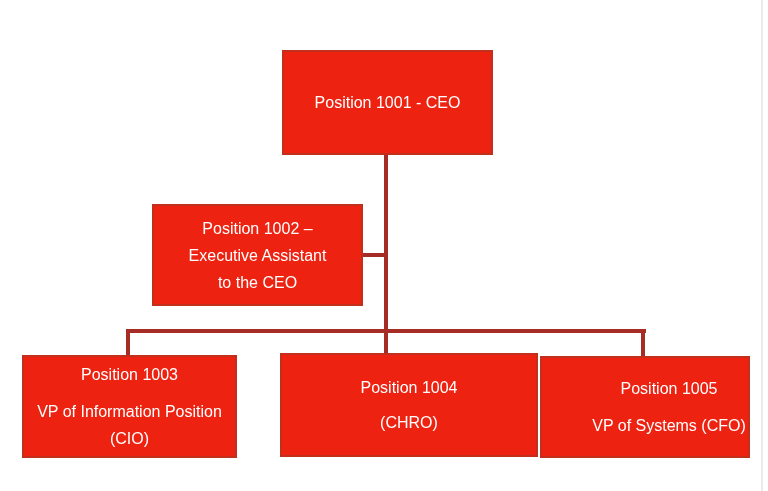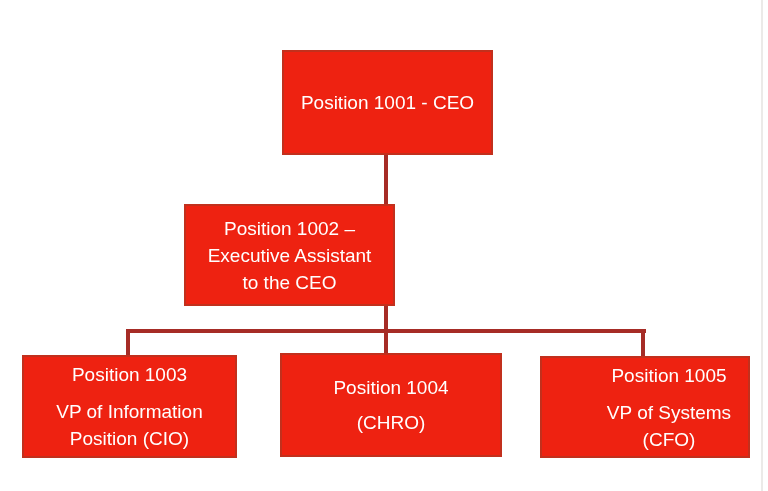--- a/index.html
+++ b/index.html
@@ -28,27 +28,27 @@
   
   .node{
     position:absolute;
     box-sizing:border-box;
     background:var(--node-fill);
     border:2px solid var(--node-border);
     color:var(--text);
     display:flex;flex-direction:column;
     align-items:center;justify-content:center;
     text-align:center;
-    font-size:19px;line-height:27px;
+    font-size:16px;line-height:27px;
   }
   .node p{margin:0;padding:0 2px;}
   .n1001{left:282px;top:50px;width:211px;height:105px;}
-  .n1002{left:152px;top:204px;width:211px;height:102px;margin-left:32px;}
+  .n1002{left:152px;top:204px;width:211px;height:102px;}
   .n1003{left:22px;top:355px;width:215px;height:103px;gap:10px;align-items:center;}
-  .n1004{left:280px;top:353px;width:222px;height:104px;gap:8px;}
+  .n1004{left:280px;top:353px;width:258px;height:104px;gap:8px;}
   .n1005{left:540px;top:356px;width:210px;height:102px;gap:10px;padding-left:48px;}
   .edge-artifact{
     position:absolute;left:761px;top:0;width:2px;height:491px;
     background:var(--edge-artifact);
   }
 </style>
 </head>
 <body>
 
 <div class="canvas">

